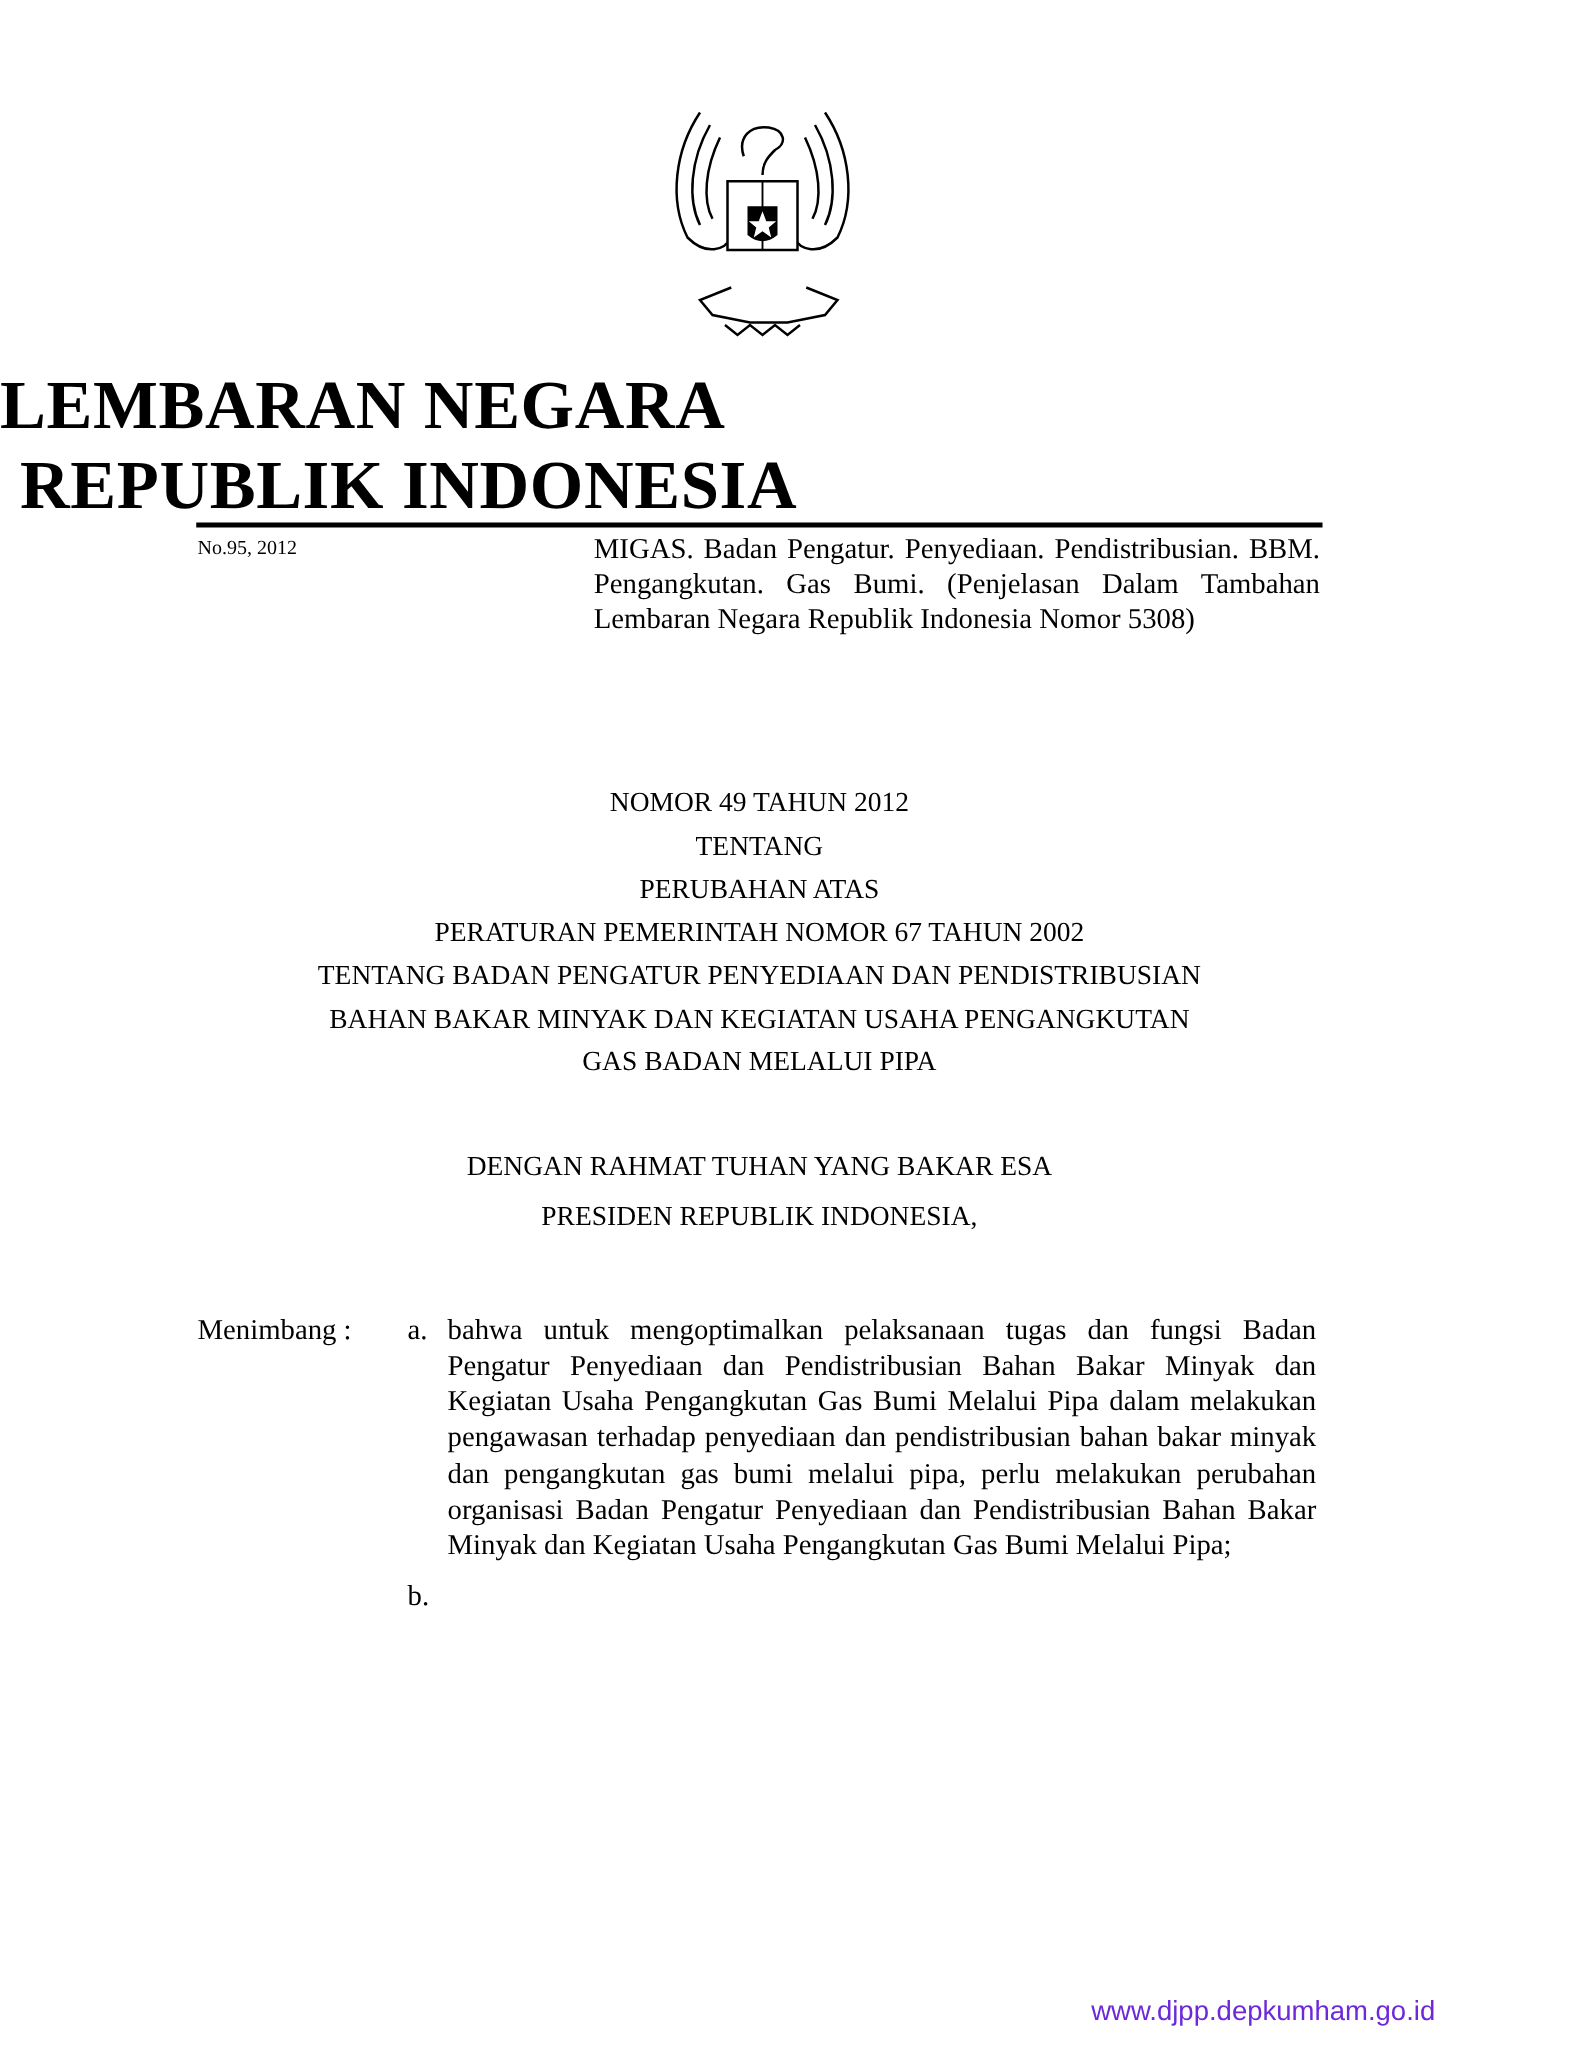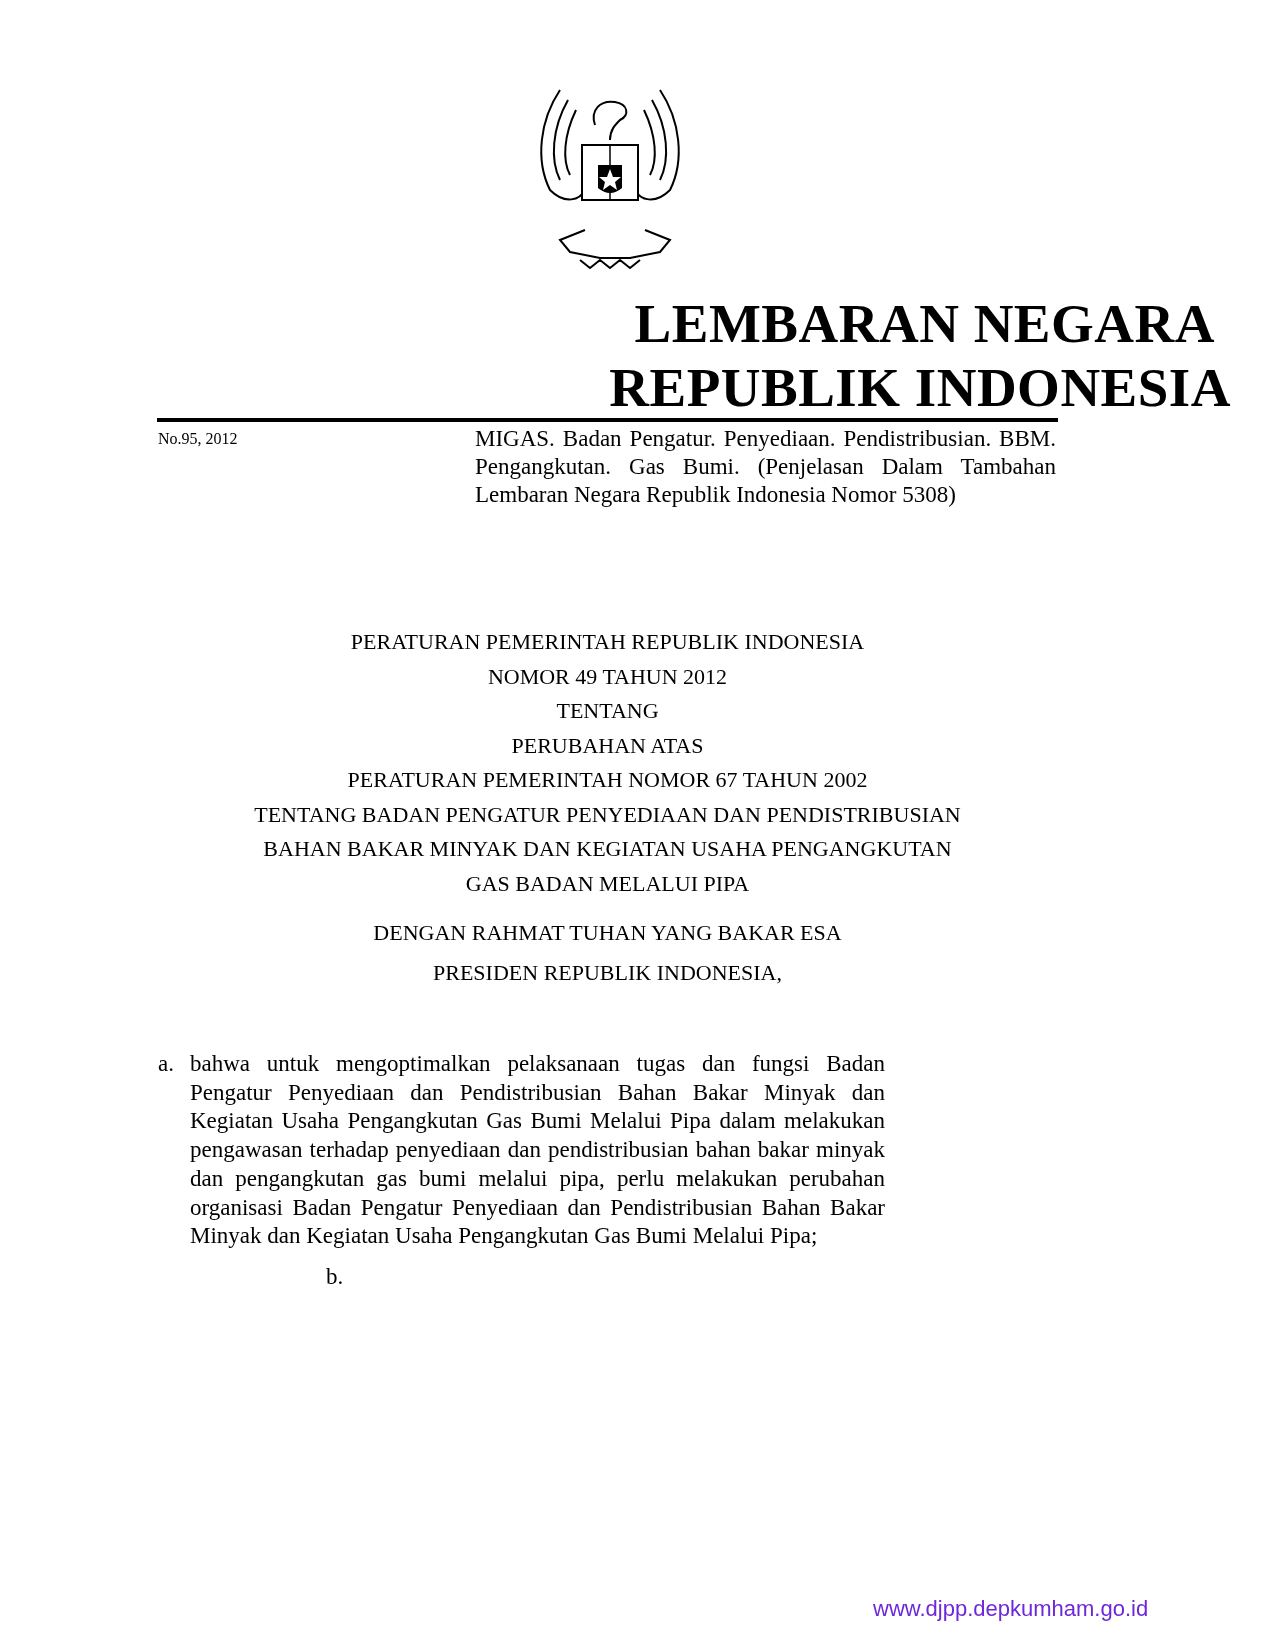--- a/index.html
+++ b/index.html
@@ -1,19 +1,19 @@
 <!DOCTYPE html>
 <html><head>
 <meta charset="utf-8">
 <style>
   html, body { margin: 0; padding: 0; background: #ffffff; }
   body { width: 1275px; height: 1650px; position: relative; overflow: hidden;
          font-family: "Liberation Serif", "DejaVu Serif", serif; color: #000; }
   .emblem { position: absolute; left: 520px; top: 80px; width: 180px; height: 190px; }
-  .title { position: absolute; left: 0; width: 1215px; text-align: right;
+  .title { position: absolute; left: 0; width: 1215px; text-align: left;
            font-weight: bold; font-size: 55px; line-height: 60px; letter-spacing: 0.5px; }
   .t1 { top: 294px; }
   .t2 { top: 358px; margin-left: 16px; }
   .rule { position: absolute; left: 157px; top: 418px; width: 901px; height: 4px; background: #000; }
   .no { position: absolute; left: 158px; top: 425px; font-size: 16px; line-height: 28px; }
   .subject { position: absolute; left: 475px; top: 425px; width: 581px; font-size: 23px;
              line-height: 28px; text-align: justify; text-align-last: left; }
   .heading { position: absolute; left: 0; width: 1215px; text-align: center; font-size: 22px; line-height: 34.5px; }
   .h-block { top: 625px; }
   .h2 { top: 913px; line-height: 40px; }
@@ -49,37 +49,37 @@
   </svg>
 </div>
 
 <div class="title t1">LEMBARAN NEGARA</div>
 <div class="title t2">REPUBLIK INDONESIA</div>
 <div class="rule"></div>
 <div class="no">No.95, 2012</div>
 <div class="subject">MIGAS. Badan Pengatur. Penyediaan. Pendistribusian. BBM. Pengangkutan. Gas Bumi. (Penjelasan Dalam Tambahan Lembaran Negara Republik Indonesia Nomor 5308)</div>
 
 <div class="heading h-block">
-  <div>PERATURAN PEMERINTAH REPUBLIK INDONESIA</div>
   <div>NOMOR 49 TAHUN 2012</div>
   <div>TENTANG</div>
   <div>PERUBAHAN ATAS</div>
   <div>PERATURAN PEMERINTAH NOMOR 67 TAHUN 2002</div>
   <div>TENTANG BADAN PENGATUR PENYEDIAAN DAN PENDISTRIBUSIAN</div>
   <div>BAHAN BAKAR MINYAK DAN KEGIATAN USAHA PENGANGKUTAN</div>
   <div>GAS BADAN MELALUI PIPA</div>
 </div>
 
 <div class="heading h2">
   <div>DENGAN RAHMAT TUHAN YANG BAKAR ESA</div>
   <div>PRESIDEN REPUBLIK INDONESIA,</div>
 </div>
 
 <div class="considering">
   <div class="row">
+    <div class="lbl">Menimbang :</div>
     <div class="mark">a.</div>
     <div class="body-text">bahwa untuk mengoptimalkan pelaksanaan tugas dan fungsi Badan Pengatur Penyediaan dan Pendistribusian Bahan Bakar Minyak dan Kegiatan Usaha Pengangkutan Gas Bumi Melalui Pipa dalam melakukan pengawasan terhadap penyediaan dan pendistribusian bahan bakar minyak dan pengangkutan gas bumi melalui pipa, perlu melakukan perubahan organisasi Badan Pengatur Penyediaan dan Pendistribusian Bahan Bakar Minyak dan Kegiatan Usaha Pengangkutan Gas Bumi Melalui Pipa;</div>
   </div>
   <div class="row">
     <div class="lbl"></div>
     <div class="mark">b.</div>
   </div>
 </div>
 
 <div class="footer-url">www.djpp.depkumham.go.id</div>

